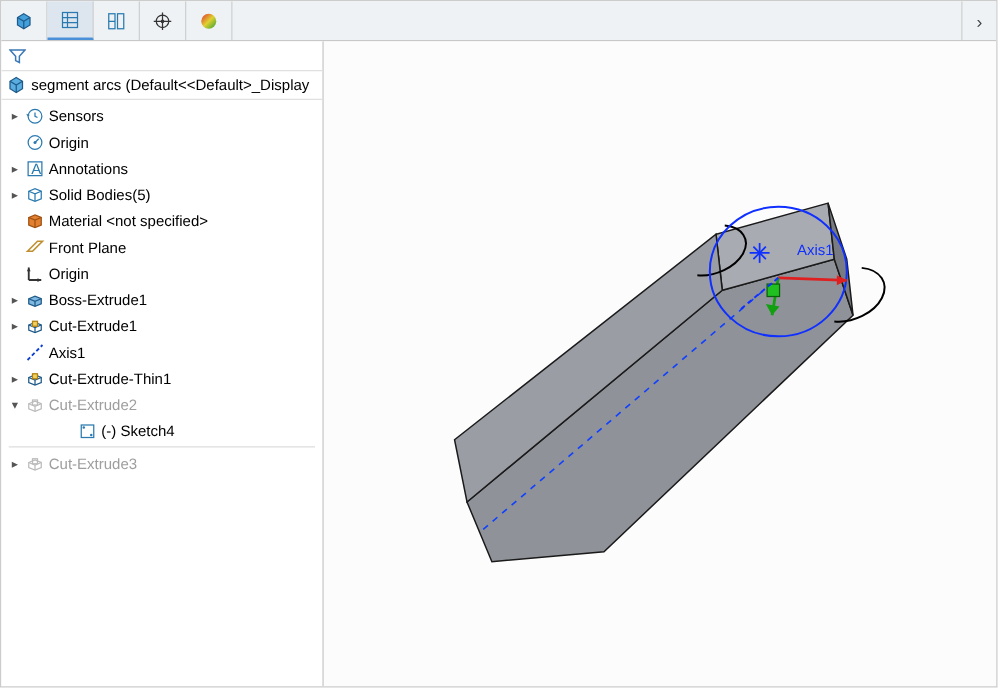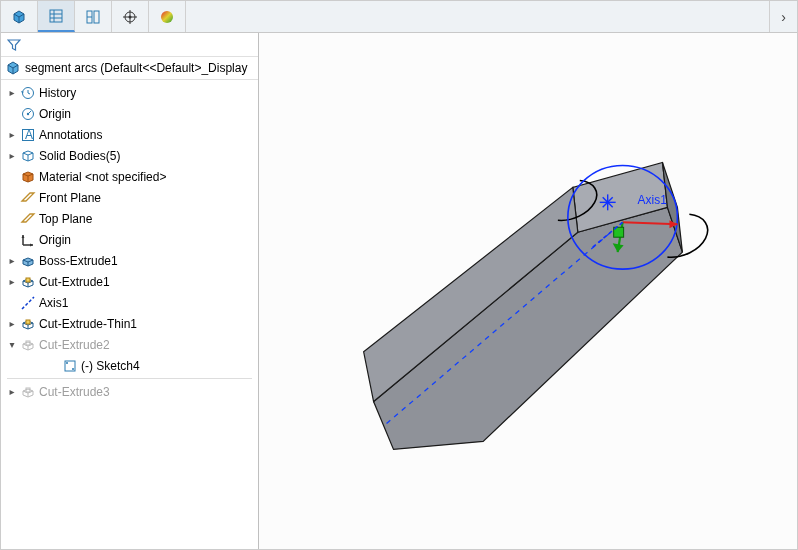--- a/index.html
+++ b/index.html
@@ -92,21 +92,21 @@
     <div class="tree" id="tree">
         <div class="tree-item">
           <span class="expander">▸</span>
           <span class="tree-icon">
             <svg viewBox="0 0 16 16">
               <circle cx="8" cy="8" r="5.5" fill="none" stroke="#2a7ab0"></circle>
               <path d="M8 5v3l2 1" stroke="#2a7ab0" fill="none"></path>
               <path d="M2 8l-1 -2 3 1" fill="#2a7ab0"></path>
             </svg>
           </span>
-          <span>History</span>
+          <span>Sensors</span>
         </div>
         <div class="tree-item">
           <span class="expander"></span>
           <span class="tree-icon">
             <svg viewBox="0 0 16 16">
               <circle cx="8" cy="8" r="5.5" fill="none" stroke="#2a7ab0"></circle>
               <path d="M8 8l3 -3" stroke="#2a7ab0"></path>
               <circle cx="8" cy="8" r="1.2" fill="#2a7ab0"></circle>
             </svg>
           </span>
@@ -143,29 +143,20 @@
           <span>Material &lt;not specified&gt;</span>
         </div>
         <div class="tree-item">
           <span class="expander"></span>
           <span class="tree-icon">
             <svg viewBox="0 0 16 16">
               <path d="M2 11L10 3h4L6 11z" fill="none" stroke="#c09030" stroke-width="1.3"></path>
             </svg>
           </span>
           <span>Front Plane</span>
-        </div>
-        <div class="tree-item">
-          <span class="expander"></span>
-          <span class="tree-icon">
-            <svg viewBox="0 0 16 16">
-              <path d="M2 11L10 3h4L6 11z" fill="none" stroke="#c09030" stroke-width="1.3"></path>
-            </svg>
-          </span>
-          <span>Top Plane</span>
         </div>
         <div class="tree-item">
           <span class="expander"></span>
           <span class="tree-icon">
             <svg viewBox="0 0 16 16">
               <path d="M3 13V3M3 13h10" stroke="#333" fill="none" stroke-width="1.5"></path>
               <path d="M3 3l-1.5 3h3zM13 13l-3 -1.5v3z" fill="#333"></path>
             </svg>
           </span>
           <span>Origin</span>

